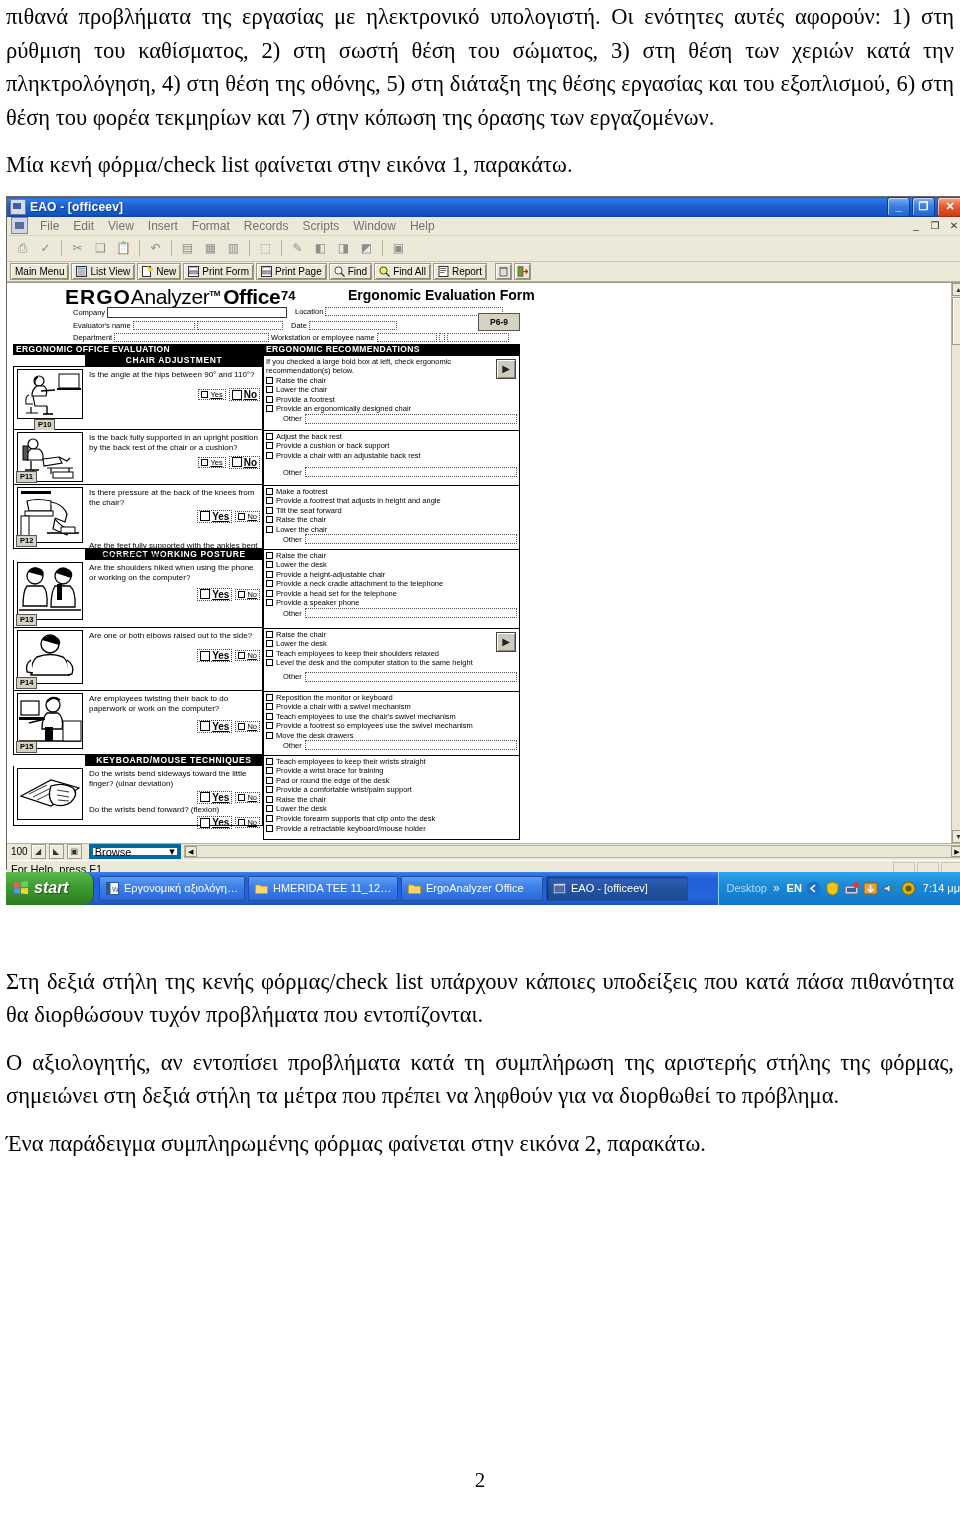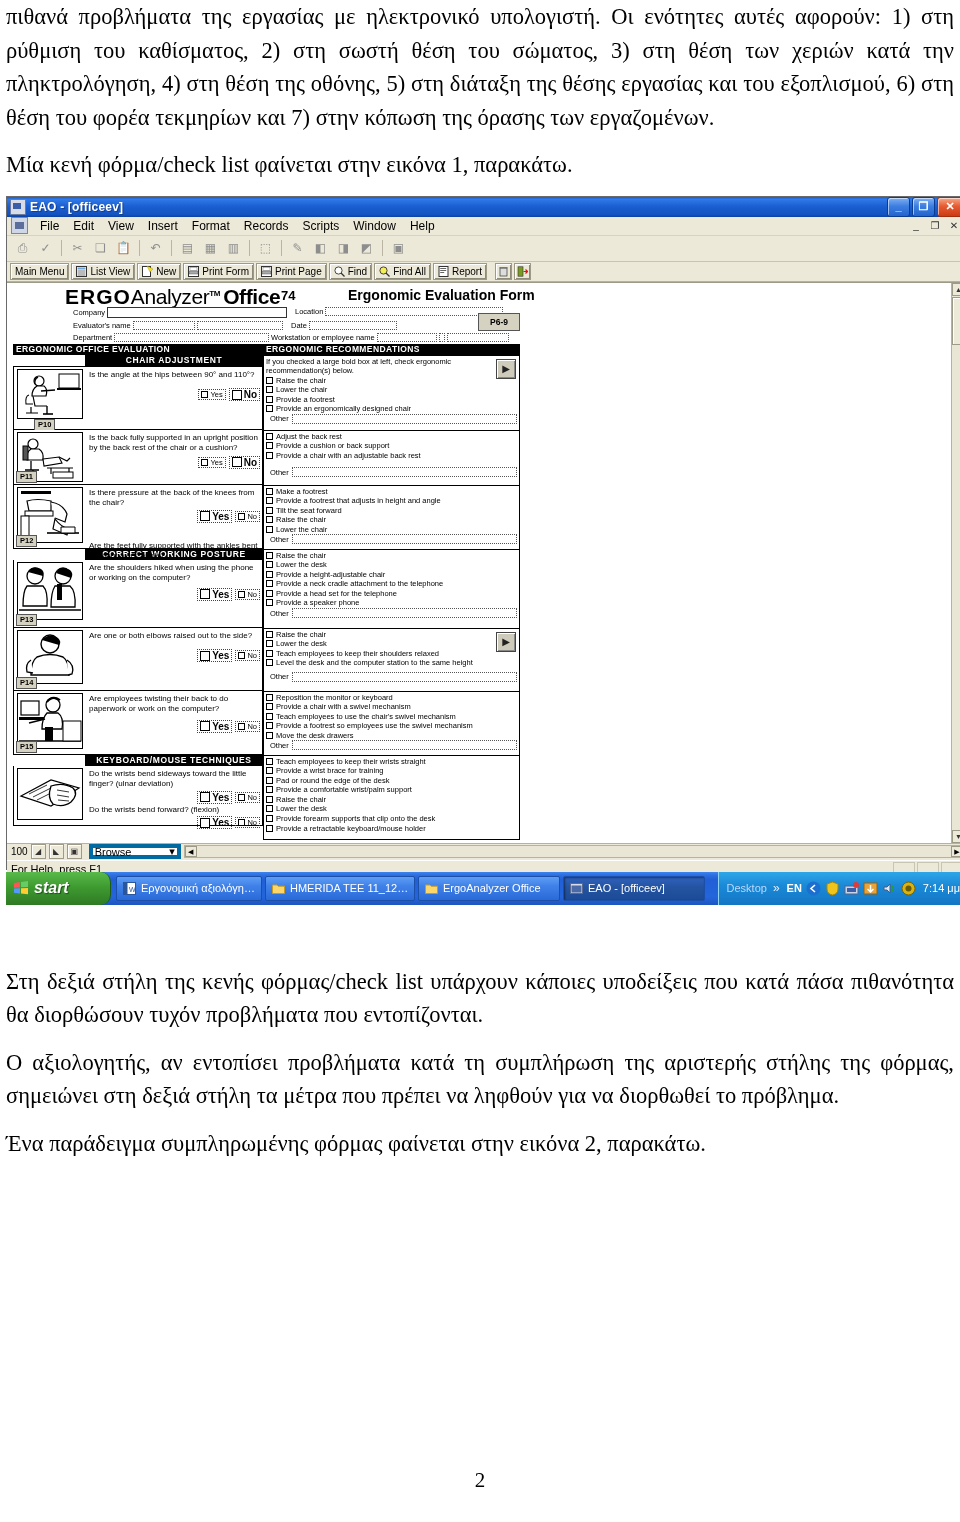--- a/index.html
+++ b/index.html
@@ -61,21 +61,21 @@
     position:relative;
   }
   .menubar .micon{
     width:15px;height:15px;margin:0 5px 0 2px;background:#cfd6e6;
     border:1px solid #7a87a4;position:relative;flex:0 0 auto;
   }
   .menubar .micon:after{
     content:"";position:absolute;left:3px;top:4px;width:9px;height:7px;background:#5b6e9b;
   }
   .menuitem{
-    font-size:12px;color:#000000;padding:1px 7px;white-space:nowrap;
+    font-size:12px;color:#737373;padding:1px 7px;white-space:nowrap;
   }
   .mdi-btns{position:absolute;right:3px;top:1px;display:flex;gap:3px;}
   .mdi-btn{
     width:16px;height:15px;font-size:10px;color:#333;
     display:flex;align-items:center;justify-content:center;
     font-family:"Liberation Sans",sans-serif;
   }
   
   .icontb{
     height:26px;background:#ece9d8;border-bottom:1px solid #c8c4b0;
@@ -174,37 +174,37 @@
     position:absolute;left:2px;bottom:1px;background:#d6d2c2;border:1px solid #555;
     font-size:7.5px;padding:0 3px;line-height:10px;font-weight:bold;
   }
   .qbody{flex:1 1 auto;padding:3px 2px 2px 3px;box-sizing:border-box;position:relative;}
   .qtxt{font-size:8px;line-height:10.5px;}
   .ynrow{display:flex;justify-content:flex-end;align-items:center;gap:3px;margin-top:1px;}
   .yn{display:flex;align-items:center;gap:2px;border:1px dotted #444;padding:0 2px;}
   .cbx{border:1px solid #000;background:#fff;box-sizing:border-box;display:block;}
   .cbx.sm{width:7px;height:7px;}
   .cbx.bg{width:10px;height:10px;border-width:1.6px;}
-  .ynlab{font-size:7.5px;}
+  .ynlab{font-size:7.5px;text-decoration:underline;}
   .ynlab.big{font-size:10px;font-weight:bold;}
   .sectionbar{
     background:#000;color:#fff;font-size:8.5px;font-weight:bold;letter-spacing:.6px;
     text-align:center;line-height:11px;height:11px;margin:0 0 0 auto;width:178px;
   }
   .sechold{display:flex;}
   
   .rgrp{
     border:1px solid #000;border-top:0;box-sizing:border-box;background:#fff;
     padding:1px 2px 0 2px;position:relative;
   }
   .rgrp.first{border-top:1px solid #000;}
   .rnote{font-size:7.5px;line-height:9.5px;padding-right:26px;}
   .ritem{display:flex;align-items:flex-start;gap:3px;font-size:7.5px;line-height:9.6px;}
   .ritem .cbx{margin-top:1px;flex:0 0 auto;}
-  .otherrow{display:flex;align-items:center;gap:3px;font-size:7.5px;margin:0 0 1px 4px;}
+  .otherrow{display:flex;align-items:center;gap:3px;font-size:7.5px;margin:0 0 1px 17px;}
   .otherrow .ofld{flex:1 1 auto;height:8px;border:1px dotted #555;background:#fff;}
   .nextbtn{
     position:absolute;right:3px;top:3px;width:18px;height:18px;background:#cfcbbb;
     border:1px solid #444;box-shadow:inset 1px 1px 0 #fff,inset -1px -1px 0 #888;
     display:flex;align-items:center;justify-content:center;font-size:10px;color:#222;
   }
   
   .zoombar{
     height:17px;background:#ece9d8;border-top:1px solid #b6b2a0;
     display:flex;align-items:center;gap:3px;padding-left:4px;box-sizing:border-box;
@@ -232,21 +232,21 @@
   }
   .helpbar .grips{position:absolute;right:2px;top:1px;display:flex;gap:2px;}
   .grip{width:20px;height:15px;border:1px solid #c9c5b3;background:#ece9d8;}
   
   .taskbar{
     position:absolute;left:0;top:676px;width:960px;height:33px;
     background:linear-gradient(180deg,#3b86f0 0%,#2f6fe0 9%,#215fd6 22%,#2465dc 75%,#1d55c0 100%);
     display:flex;align-items:center;
   }
   .start{
-    height:33px;width:105px;flex:0 0 auto;
+    height:33px;width:88px;flex:0 0 auto;
     background:linear-gradient(180deg,#59b94a 0%,#3e9b30 45%,#2f7a24 100%);
     border-right:1px solid #1f5c18;
     display:flex;align-items:center;gap:5px;padding-left:7px;box-sizing:border-box;
     border-radius:0 10px 10px 0;
   }
   .start .flag{width:16px;height:16px;position:relative;}
   .start .stxt{
     color:#fff;font-size:16px;font-style:italic;font-weight:bold;
     text-shadow:1px 1px 1px #1a5215;
   }

